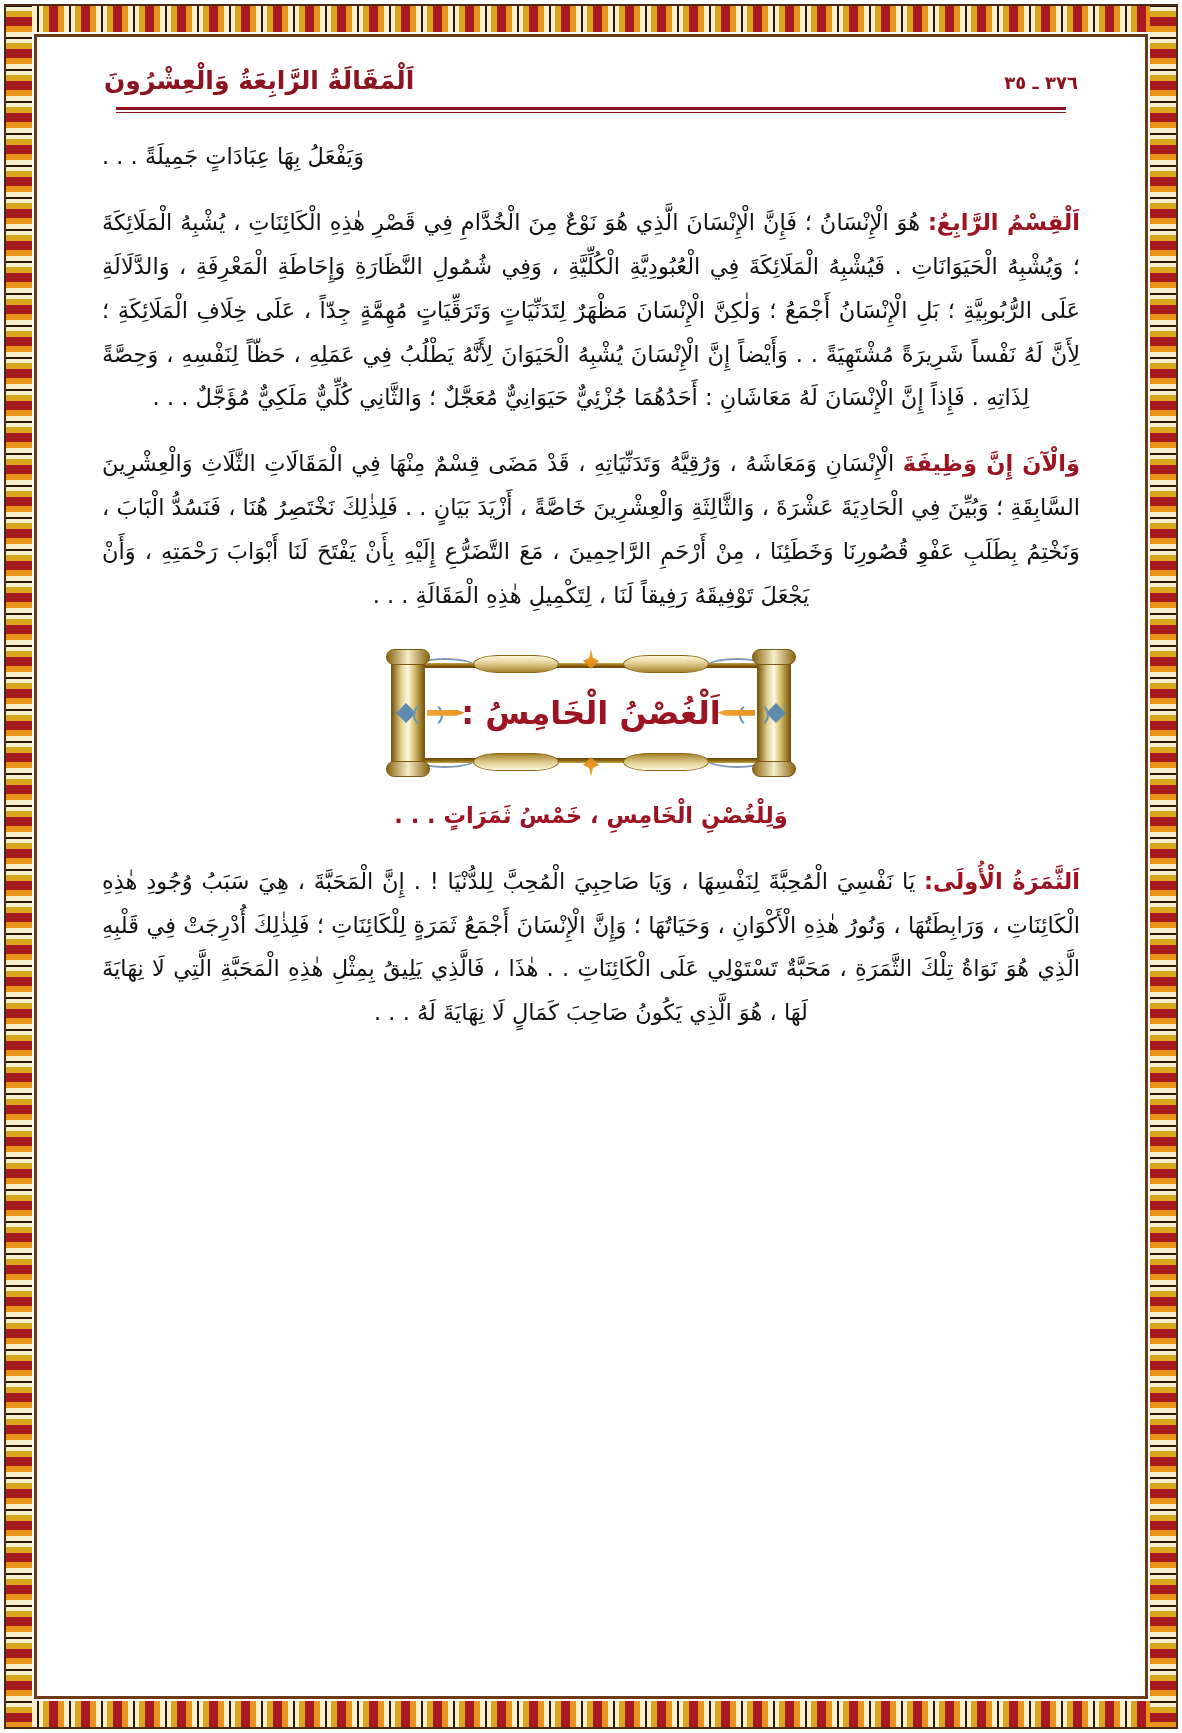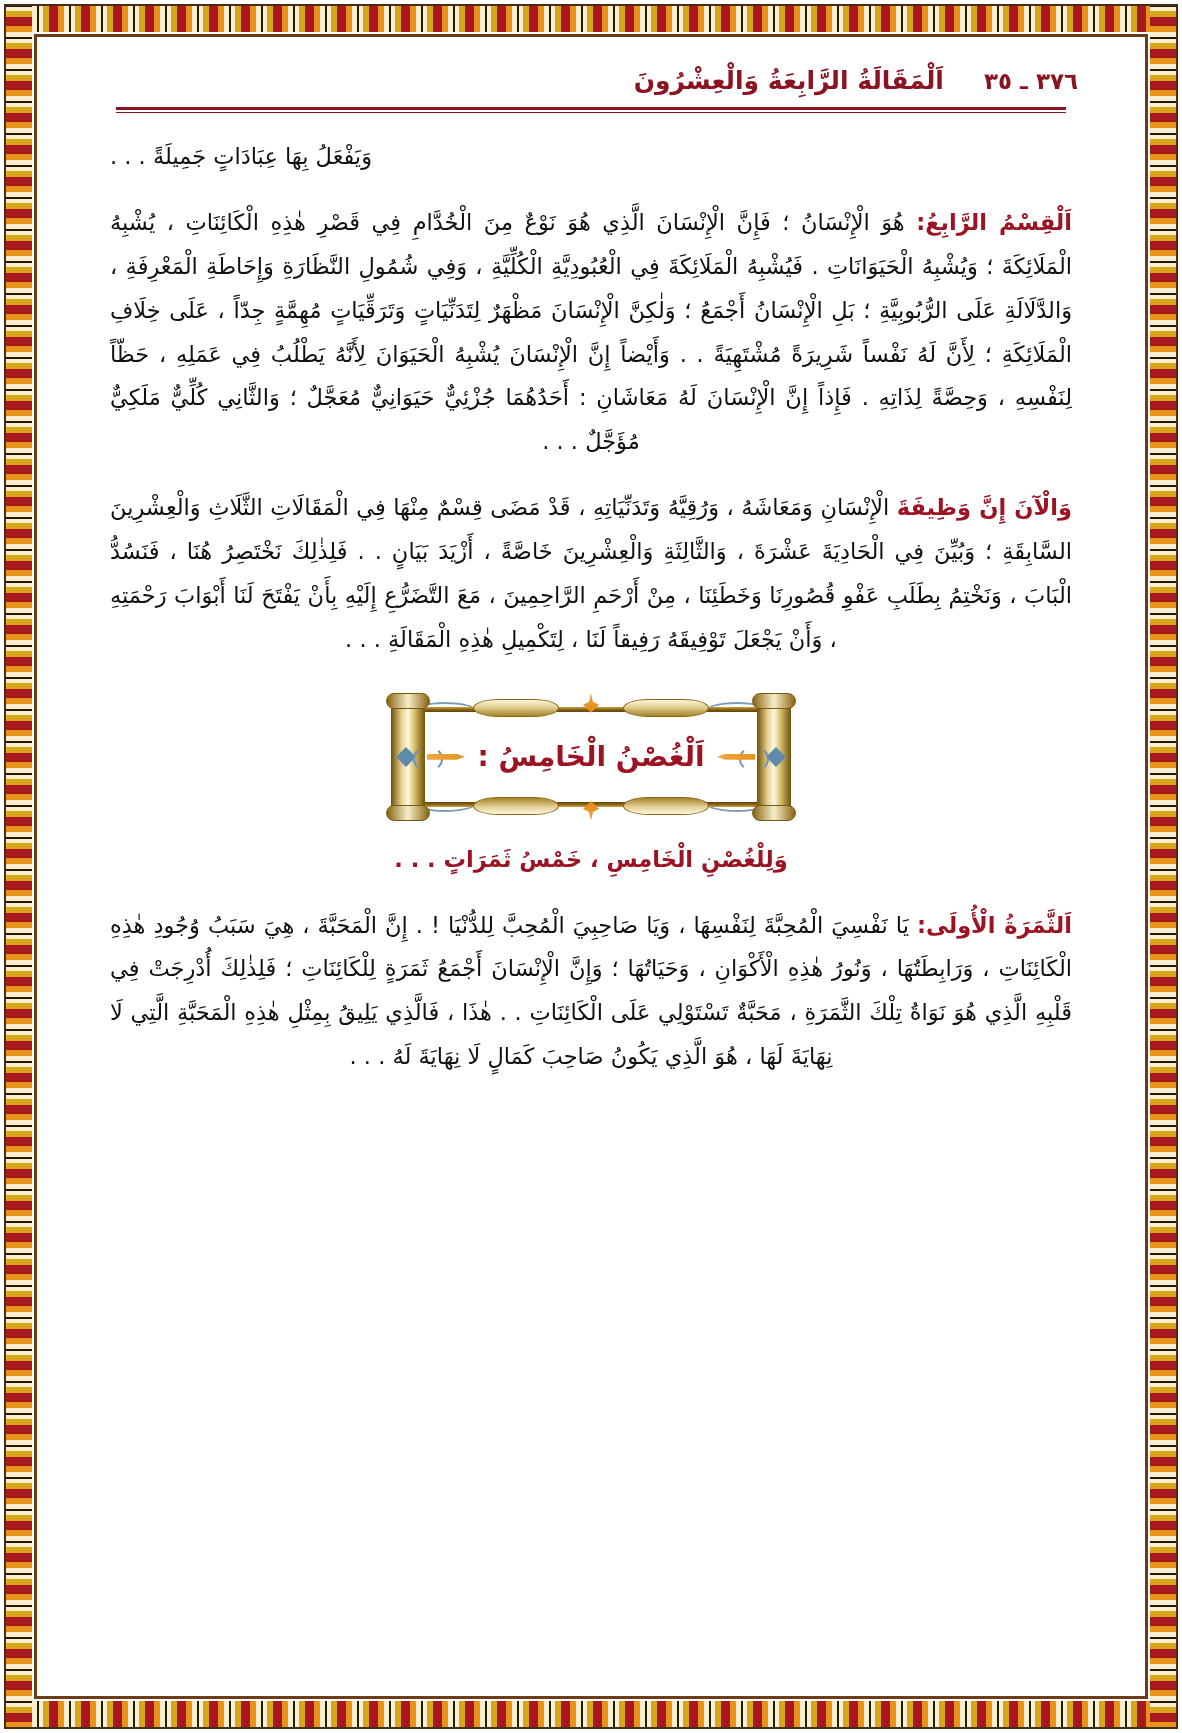--- a/index.html
+++ b/index.html
@@ -89,44 +89,44 @@
     display: flex;
     align-items: baseline;
     justify-content: space-between;
     color: #8c1420;
     font-weight: bold;
     font-size: 25px;
     padding: 0 6px;
   }
   .header .title {
     flex: 1;
-    text-align: right;
+    text-align: left;
     padding-right: 40px;
   }
   .header .folio {
     white-space: nowrap;
-    font-size: 23px;
+    font-size: 18px;
     letter-spacing: 1px;
   }
   .header-rule {
     margin: 12px 18px 0 18px;
     border: 0;
     border-top: 3px solid #8c1420;
   }
   .header-rule.thin {
     margin-top: 2px;
     border-top: 1px solid #8c1420;
   }
 
   
   .para {
     font-size: 22.5px;
     line-height: 1.95;
     color: #111111;
-    margin: 12px;
+    margin: 4px;
     text-align: justify;
     text-align-last: center;
   }
 
   .p-gap-sm { margin-top: 14px; }
   .p-gap-md { margin-top: 22px; }
 
   .red {
     color: #9c1322;
     font-weight: bold;
@@ -271,21 +271,21 @@
 
   .banner .banner-text {
     position: absolute;
     left: 64px; right: 64px;
     top: 0; bottom: 0;
     display: flex;
     align-items: center;
     justify-content: center;
     color: #9c1322;
     font-weight: bold;
-    font-size: 28px;
+    font-size: 32px;
     text-align: center;
     direction: rtl;
   }
 </style>
 </head>
 <body>
 
 <div class="page">
 
   <div class="border-outer"></div>

